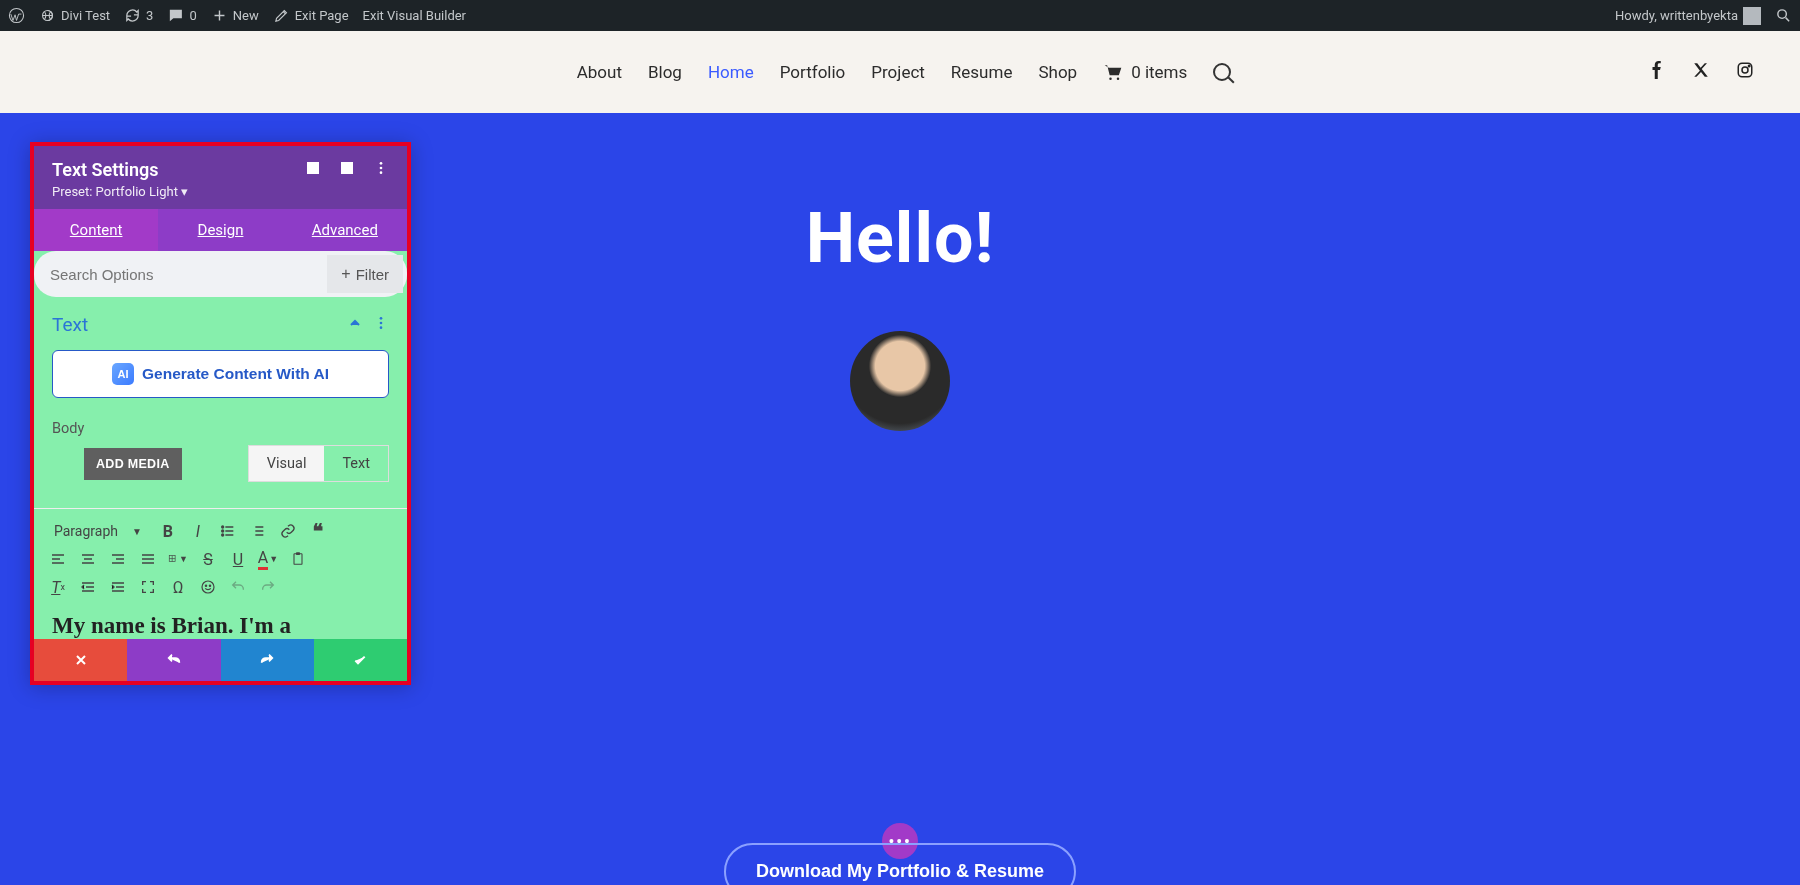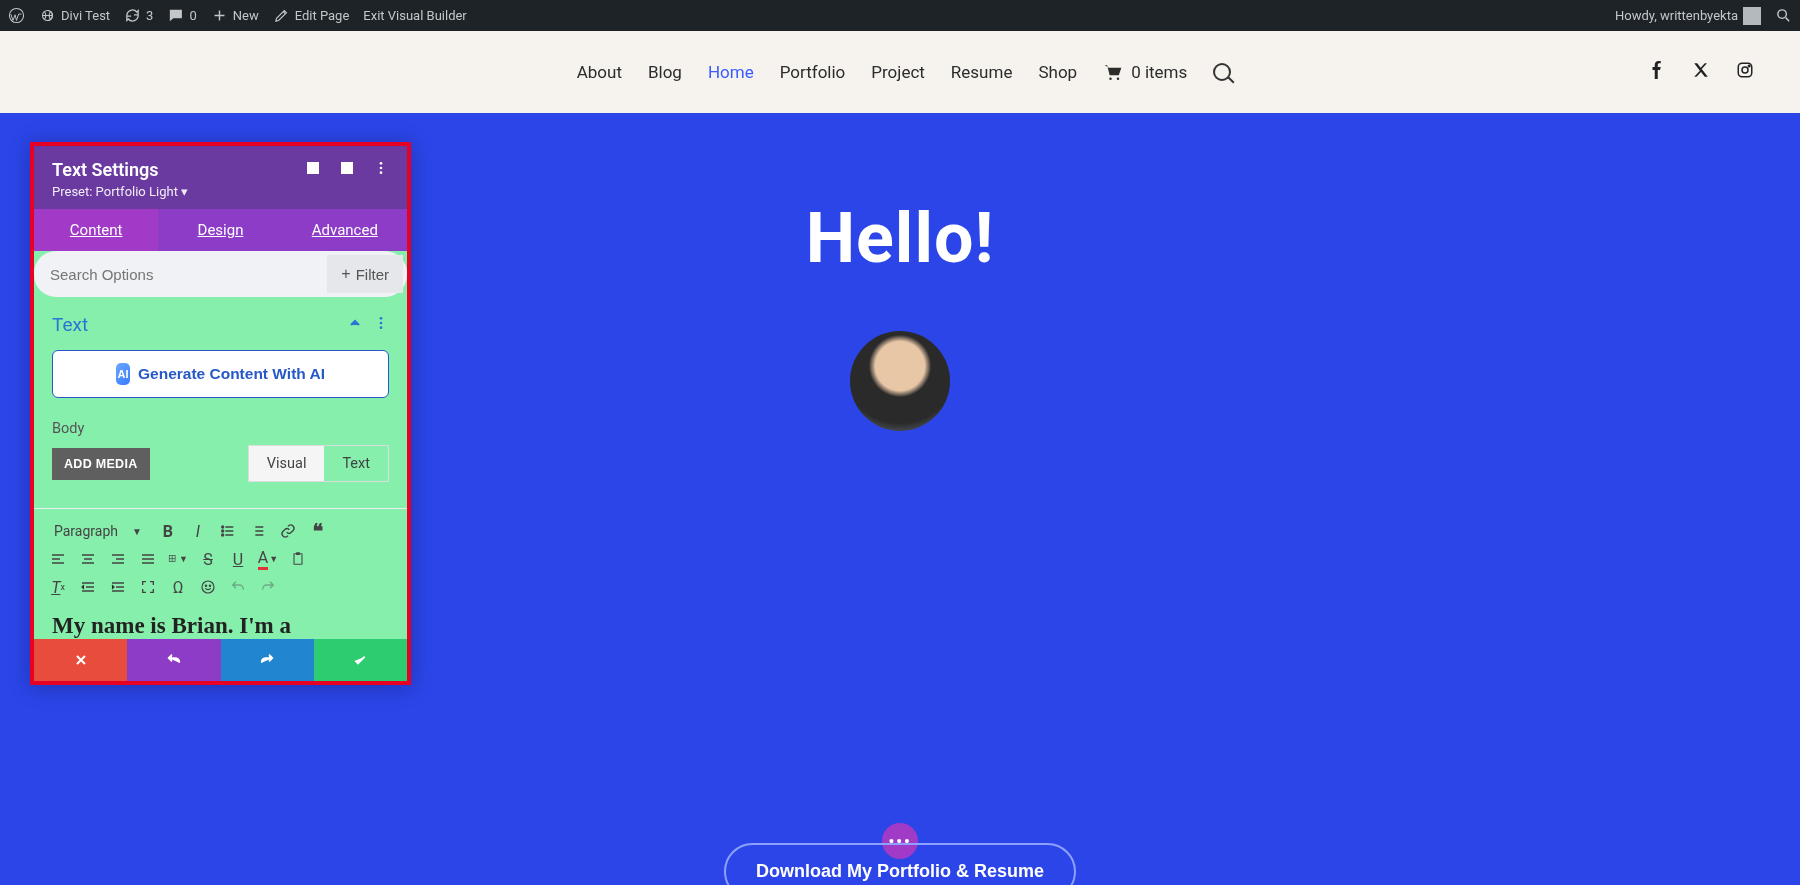--- a/index.html
+++ b/index.html
@@ -46,24 +46,24 @@
 
   .search-row { display: flex; align-items: center; background: #f0f2f5; border-radius: 22px; }
   .search-row input { flex: 1; border: none; background: transparent; padding: 13px 16px; font-size: 15px; outline: none; color: #666; }
   .filter-btn { background: #e5e7ea; border: none; padding: 10px 14px; margin: 4px; font-size: 15px; color: #555; display: flex; align-items: center; gap: 5px; cursor: pointer; }
 
   .section { padding: 16px 18px 10px; }
   .section-head { display: flex; align-items: center; color: #2b75d6; font-size: 19px; }
   .section-head .sh-right { margin-left: auto; display: flex; gap: 10px; align-items: center; color: #2b75d6; }
 
   .ai-btn { border: 1.5px solid #2659c7; color: #2659c7; border-radius: 6px; padding: 12px; width: 100%; font-size: 15.5px; font-weight: 600; background: #fff; display: flex; align-items: center; justify-content: center; gap: 8px; margin: 14px 0 2px; cursor: pointer; }
-  .ai-badge { background: linear-gradient(135deg,#6aa7ff,#3b7bff); color: #fff; width: 14px; height: 22px; border-radius: 5px; font-size: 11px; display: flex; align-items: center; justify-content: center; font-weight: 700; }
+  .ai-badge { background: linear-gradient(135deg,#6aa7ff,#3b7bff); color: #fff; width: 22px; height: 22px; border-radius: 5px; font-size: 11px; display: flex; align-items: center; justify-content: center; font-weight: 700; }
 
   .body-label { font-size: 14.5px; color: #555; margin: 10px 0 8px; padding: 0 18px; }
-  .editor-top { display: flex; align-items: center; padding: 0 18px; gap: 10px; }
+  .editor-top { display: flex; align-items: center; padding: 0 18px; gap: 10px; margin-left: 32px; }
   .add-media { background: #5f5f5f; color: #fff; border: none; padding: 9px 12px; font-size: 12.5px; font-weight: 700; letter-spacing: .3px; cursor: pointer; }
   .mode-tabs { margin-left: auto; display: flex; border: 1px solid #ddd; }
   .mode-tabs .mt { padding: 9px 18px; font-size: 14.5px; color: #444; cursor: pointer; }
   .mode-tabs .mt.active { background: #f5f5f5; }
 
   .toolbar { padding: 8px 12px 0; border-top: 1px solid #eee; margin-top: 26px; }
   .tb-row { display: flex; align-items: center; gap: 10px; padding: 4px 2px; flex-wrap: wrap; }
   .tb-sel { font-size: 14px; color: #444; padding: 2px 6px; display: flex; align-items: center; gap: 14px; }
   .tb-ic { width: 20px; height: 20px; display: flex; align-items: center; justify-content: center; color: #444; cursor: pointer; font-size: 16px; }
   .tb-ic svg { width: 16px; height: 16px; }
@@ -109,21 +109,21 @@
     <span class="item">
         <svg viewBox="0 0 24 24" stroke="#c3c7ca" stroke-width="2">
           <path d="M12 5v14M5 12h14"></path>
         </svg>
         <span>New</span>
       </span>
     <span class="item">
         <svg viewBox="0 0 24 24" fill="none" stroke="#c3c7ca" stroke-width="1.6">
           <path d="M4 20l4-1 11-11-3-3L5 16l-1 4zM14 6l3 3"></path>
         </svg>
-        <span>Edit Page</span>
+        <span>Exit Page</span>
       </span>
     <span class="item">
         <span>Exit Visual Builder</span>
       </span>
   </div>
   <div class="right">
     <span class="item">
         <span>Howdy, writtenbyekta</span>
         <span class="avatar-sq"></span>
       </span>

